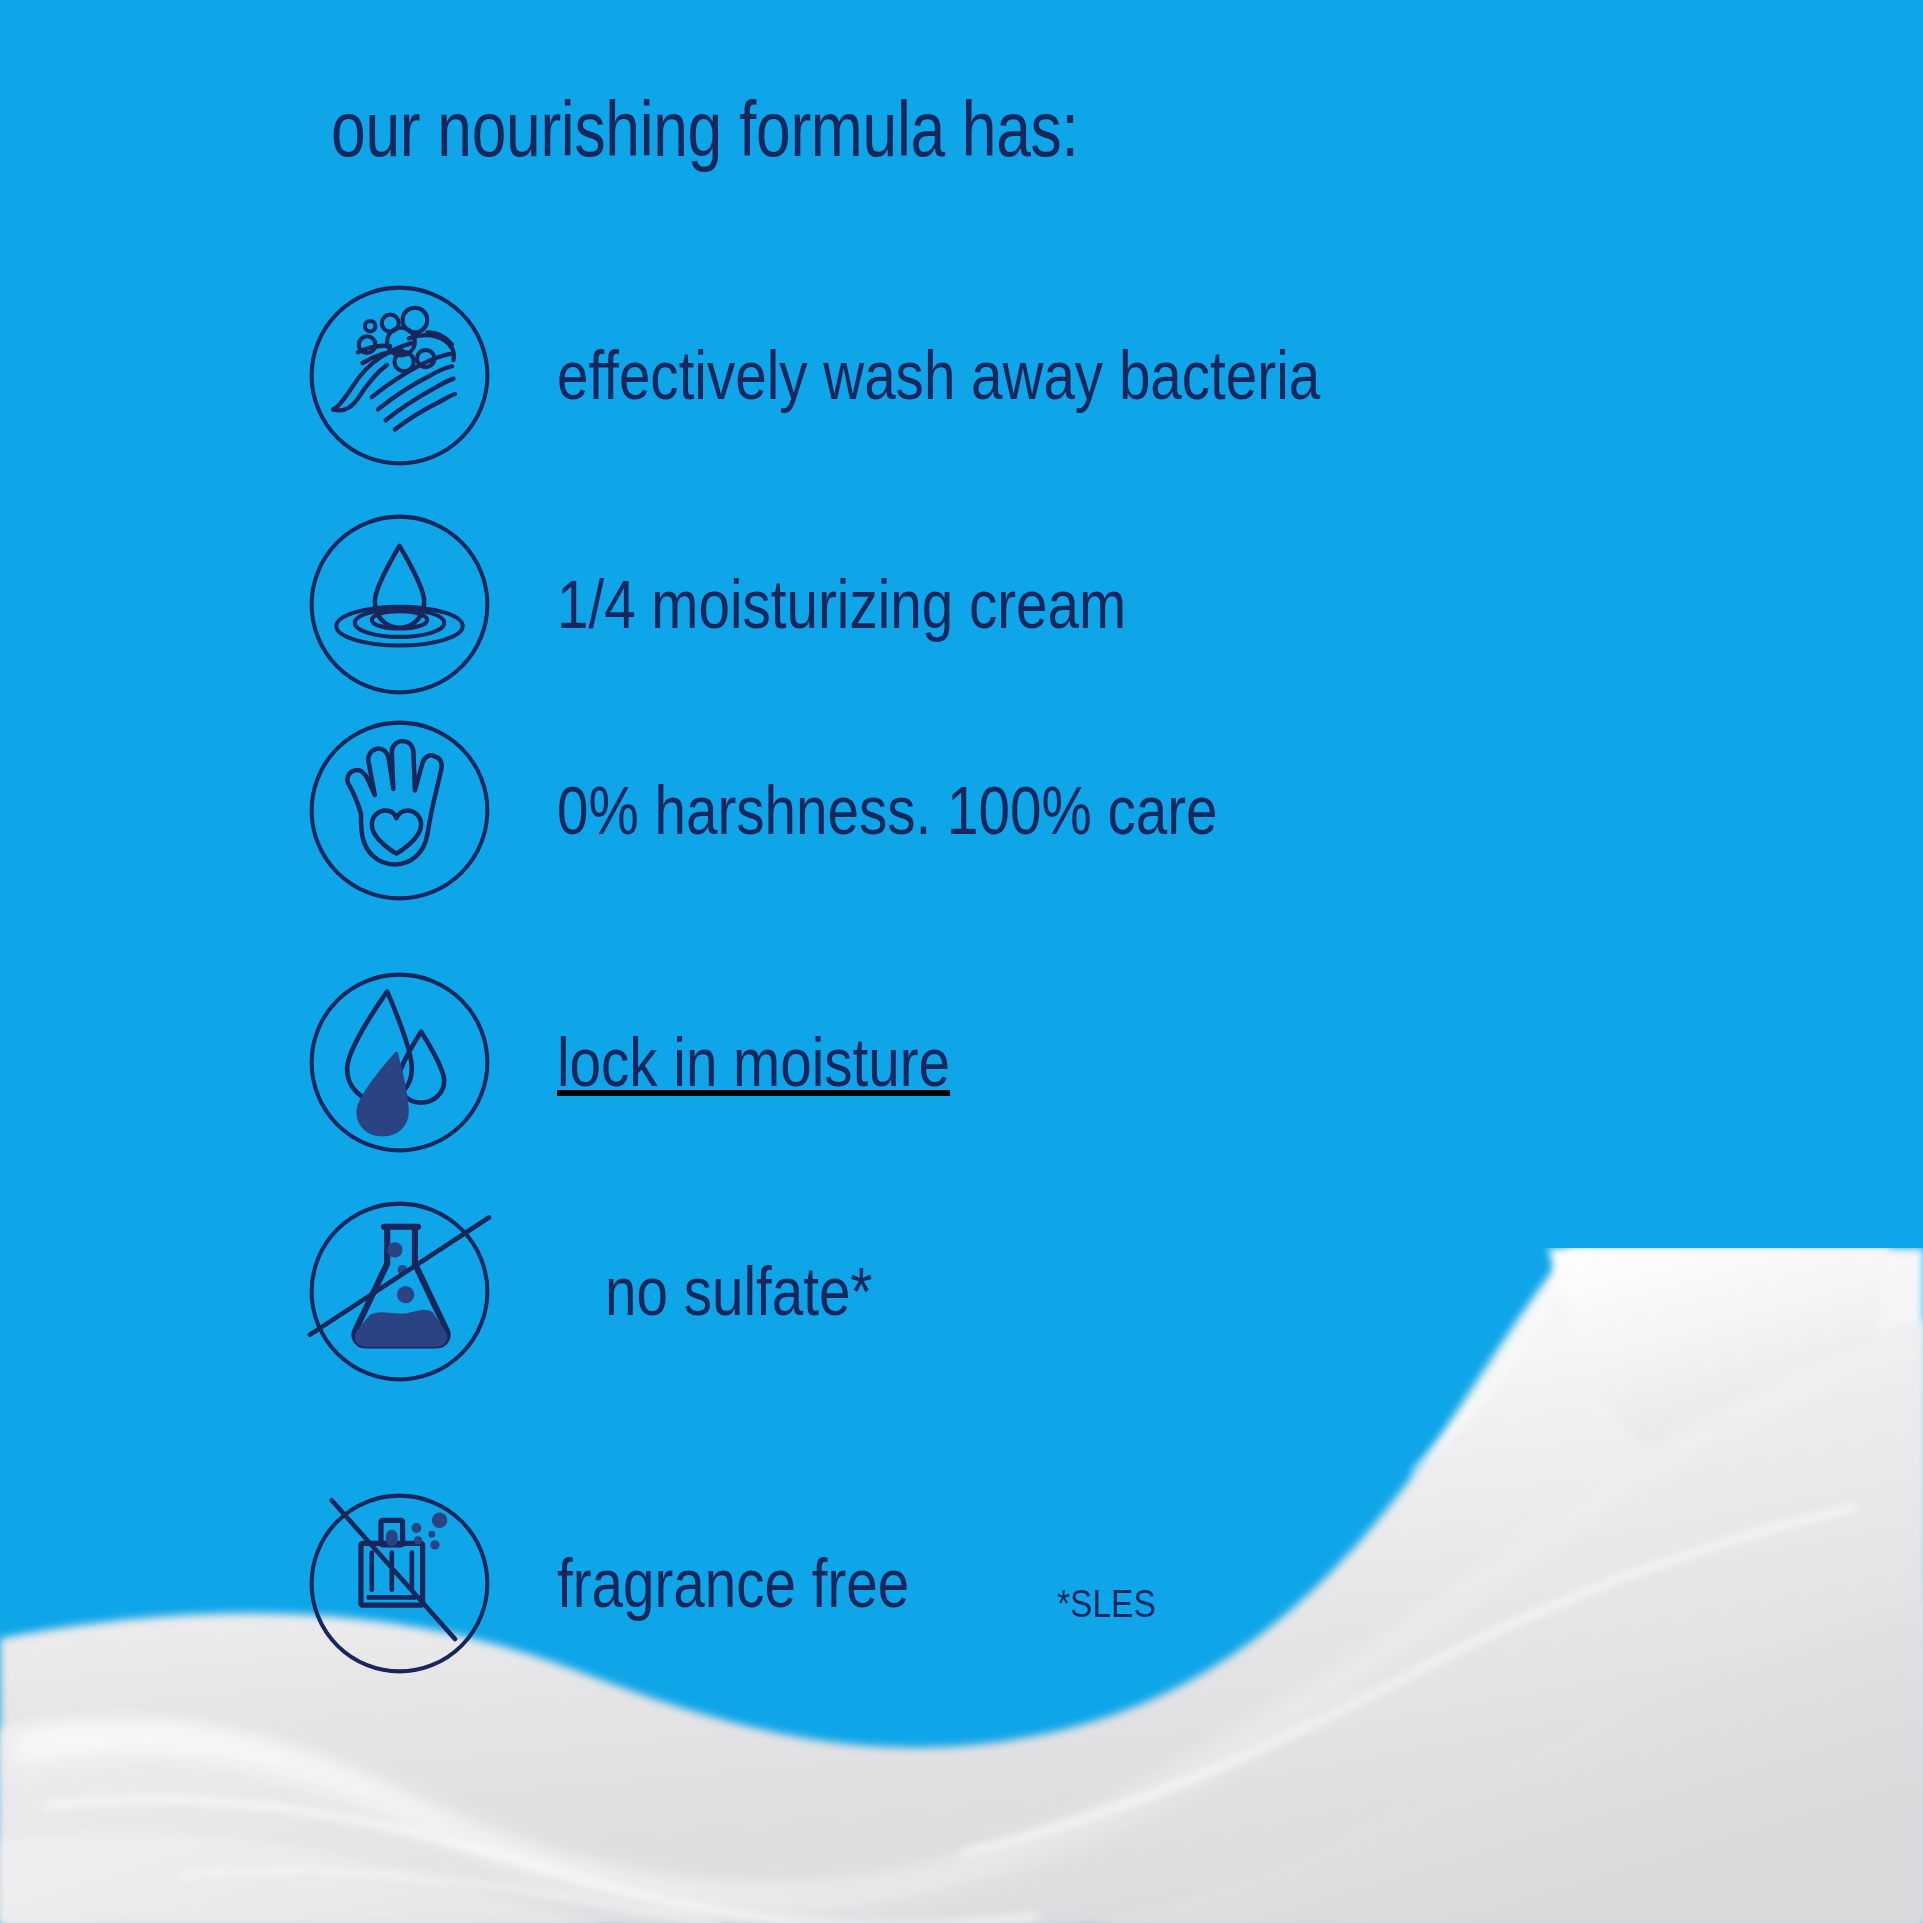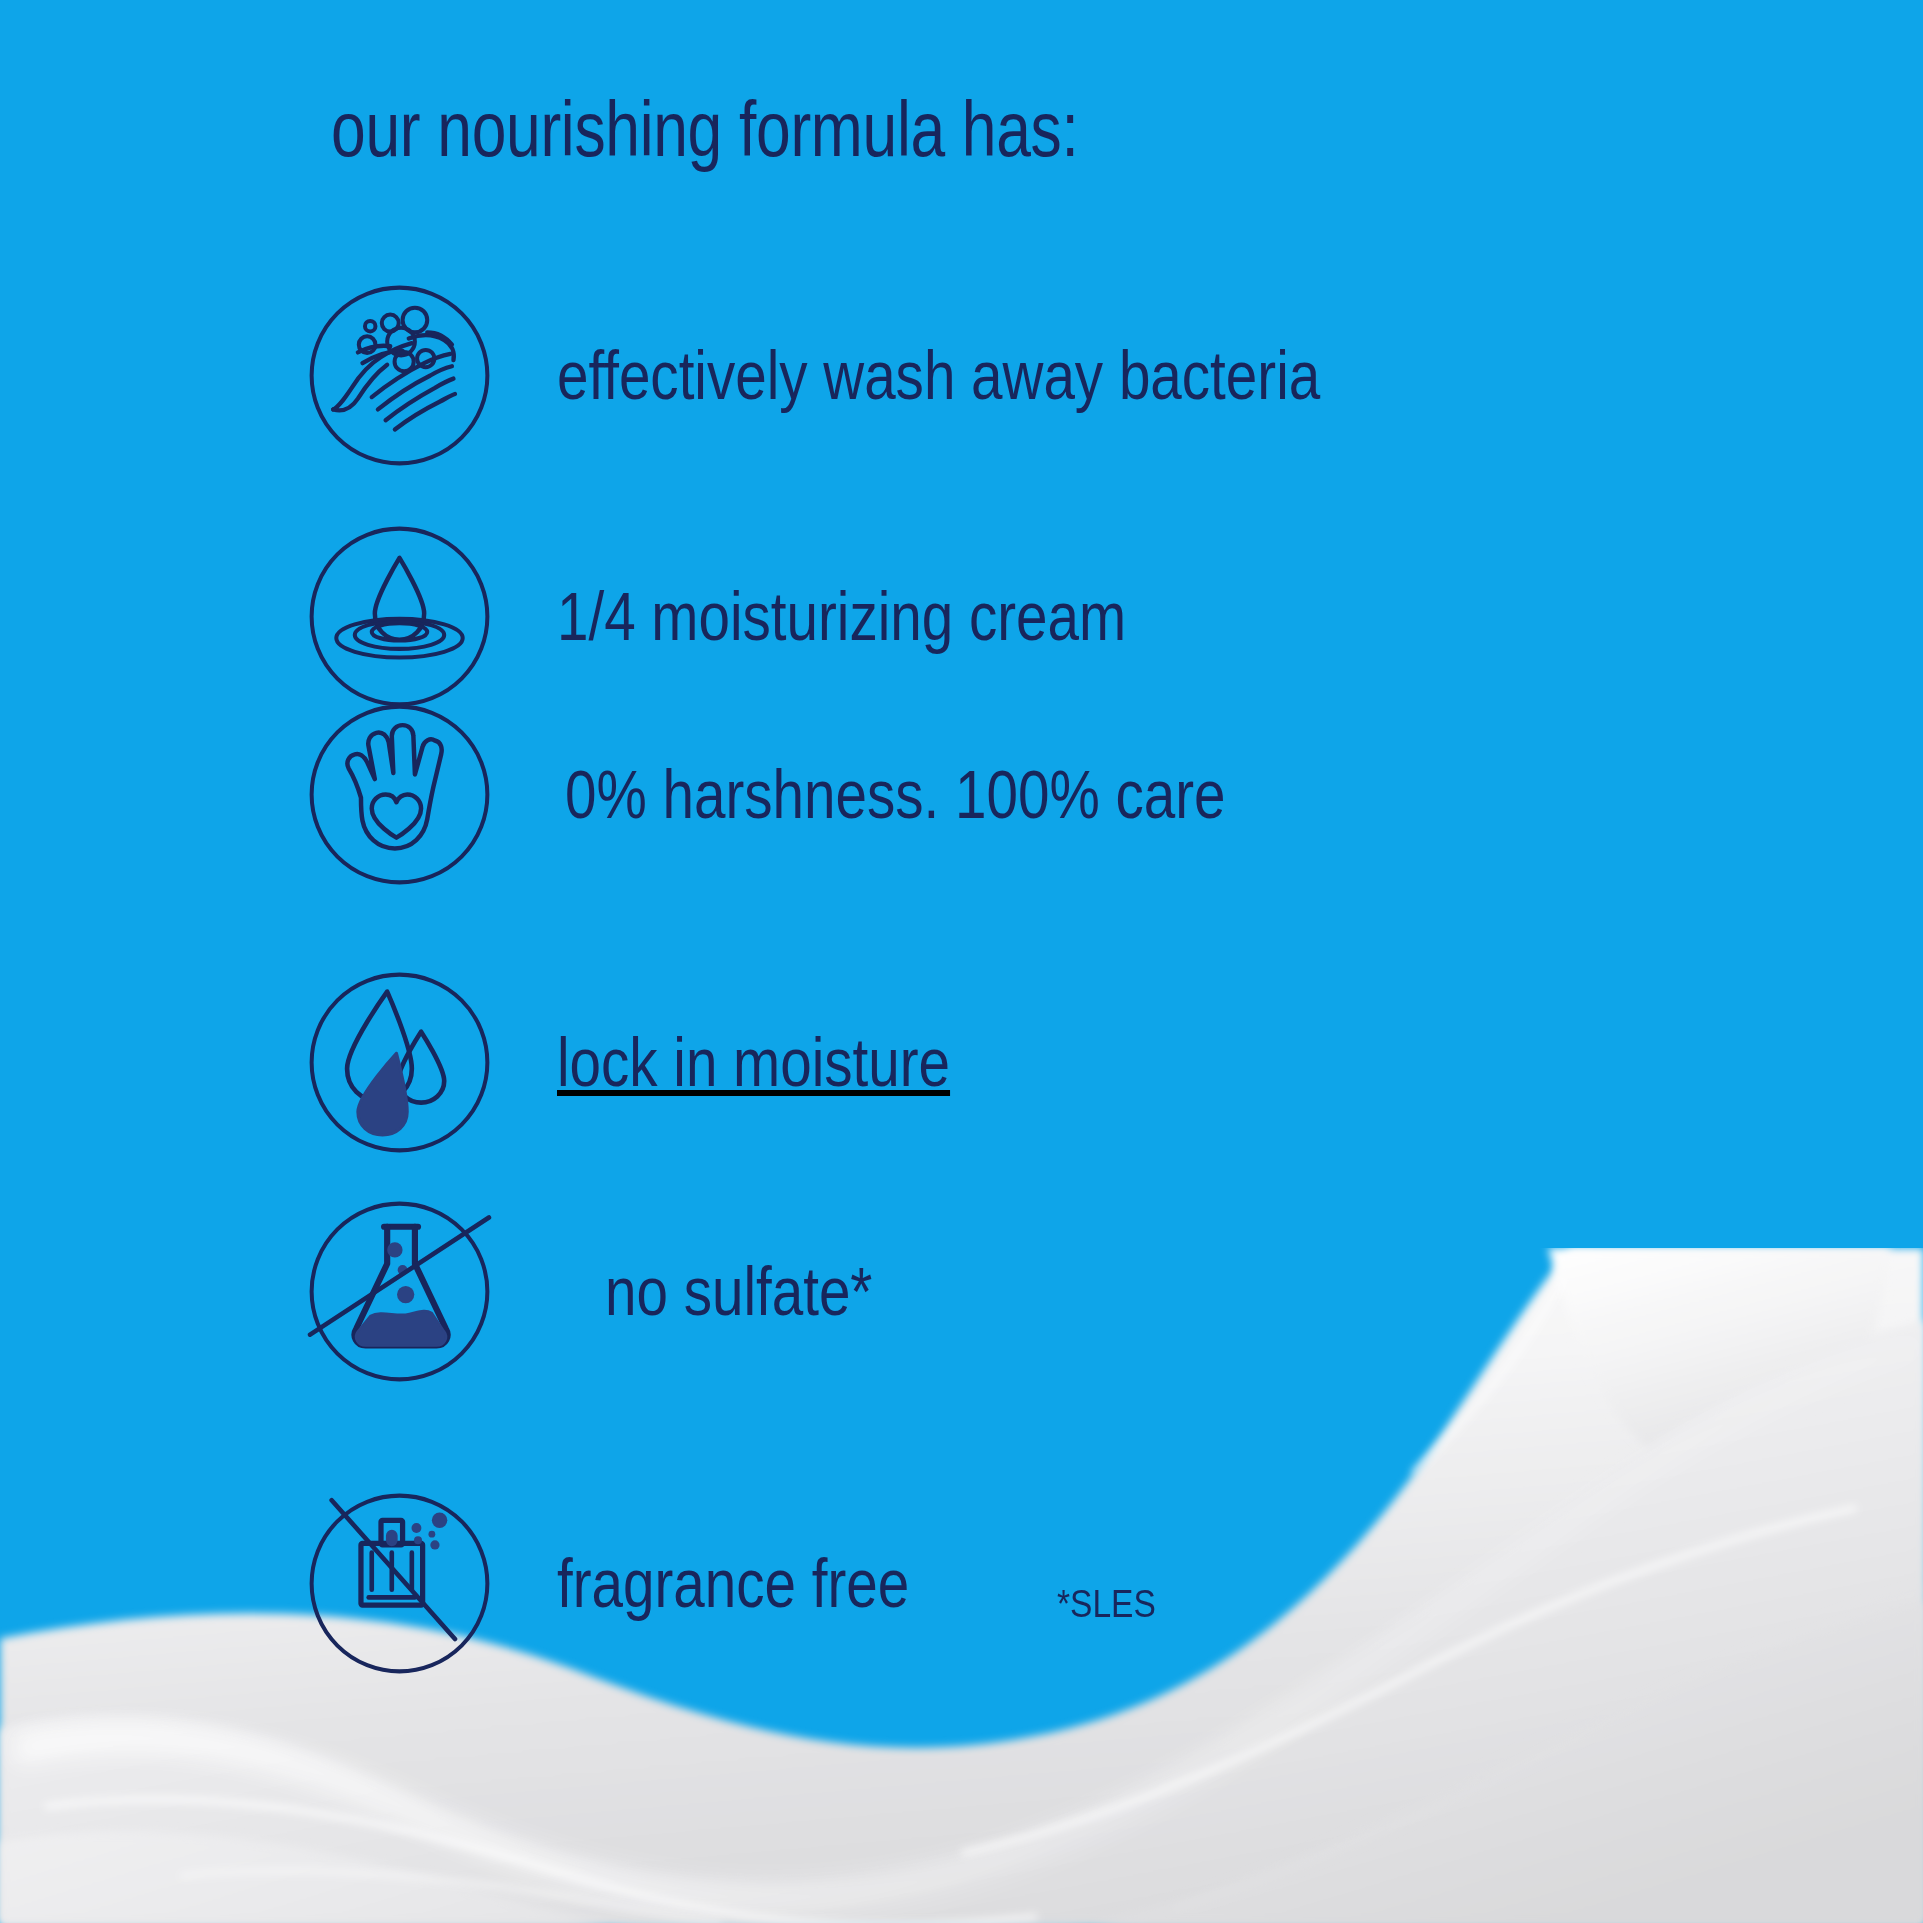--- a/index.html
+++ b/index.html
@@ -64,22 +64,22 @@
 
   .benefit-row {
     position: absolute;
     left: 307px;
     width: 1428px;
     height: 185px;
     display: flex;
     align-items: center;
   }
   .benefit-row[data-row="0"] { top: 283px; align-items: center; }
-  .benefit-row[data-row="1"] { top: 524px; }
-  .benefit-row[data-row="2"] { top: 702px; gap: 8px; }
+  .benefit-row[data-row="1"] { top: 512px; }
+  .benefit-row[data-row="2"] { top: 718px; }
   .benefit-row[data-row="3"] { top: 970px; text-decoration: underline; }
   .benefit-row[data-row="4"] { top: 1199px; gap: 48px; }
   .benefit-row[data-row="5"] { top: 1491px; }
 
   .icon-wrap {
     flex: 0 0 auto;
     width: 185px;
     height: 185px;
     position: relative;
   }

